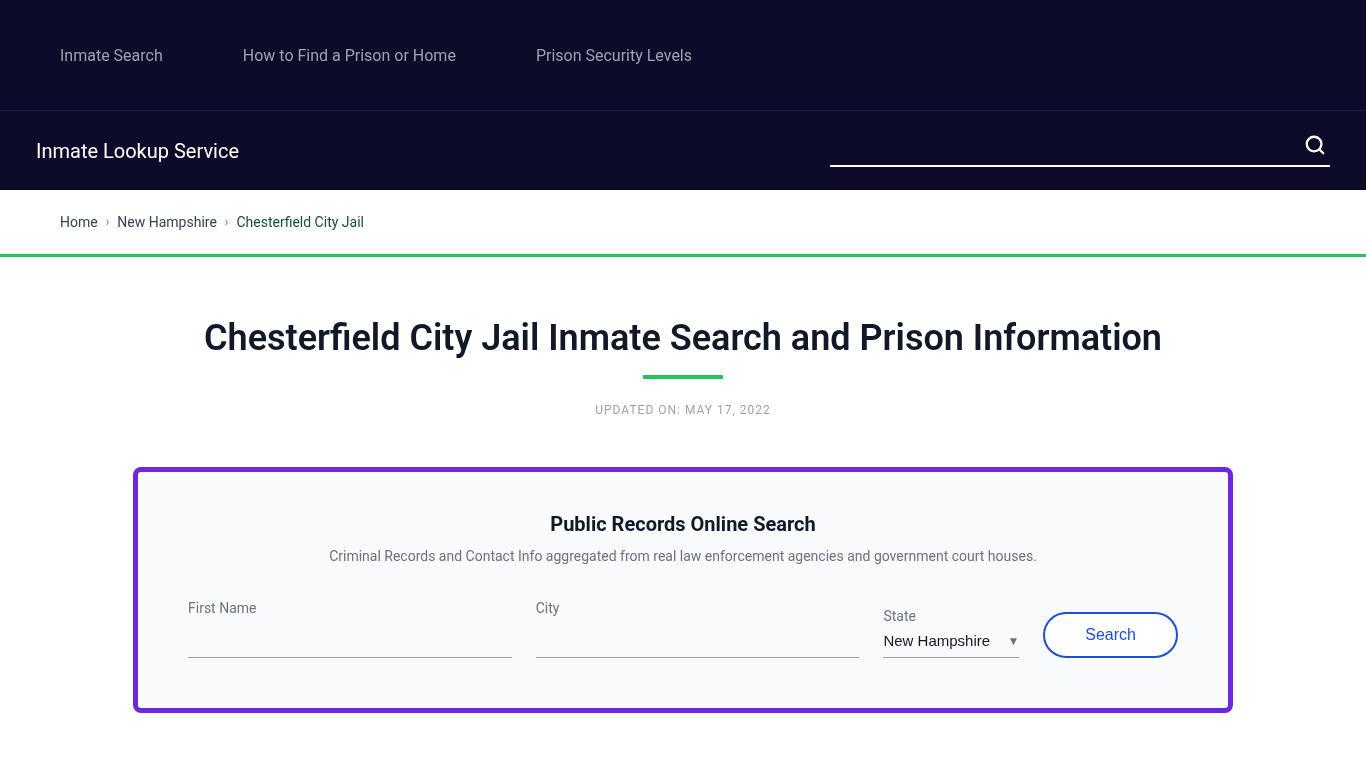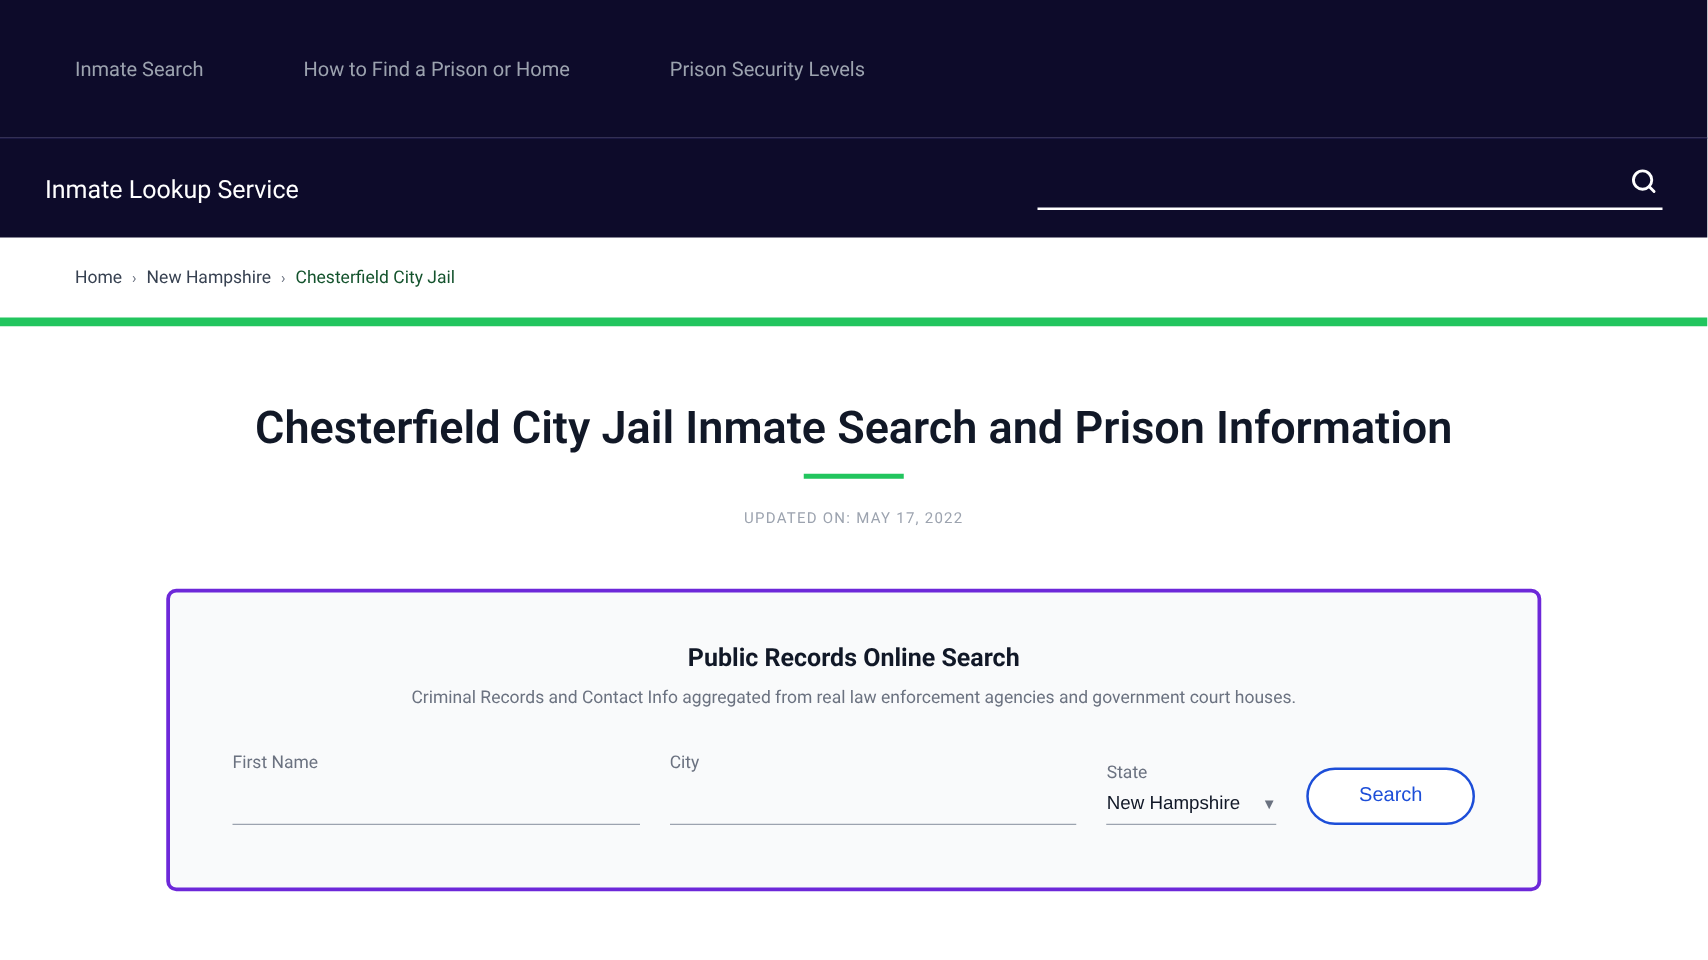--- a/index.html
+++ b/index.html
@@ -109,21 +109,21 @@
       border: none;
       cursor: pointer;
       color: #ffffff;
       font-size: 20px;
       padding: 0 4px;
     }
 
     
     .breadcrumb-section {
       padding: 24px 60px;
-      border-bottom: 7px solid #22c55e;
+      border-bottom: 3px solid #22c55e;
     }
 
     .breadcrumb {
       display: flex;
       align-items: center;
       gap: 8px;
       font-size: 14px;
     }
 
     .breadcrumb-link {
@@ -168,21 +168,21 @@
       font-size: 12px;
       color: #9ca3af;
       letter-spacing: 1px;
       text-transform: uppercase;
       margin-bottom: 50px;
     }
 
     
     .search-card {
       background: #f9fafb;
-      border: 3px solid #6d28d9;
+      border: 5px solid #6d28d9;
       border-radius: 8px;
       padding: 40px 50px 50px;
       width: 100%;
       max-width: 1100px;
     }
 
     .search-card-title {
       font-size: 20px;
       font-weight: 700;
       color: #111827;

